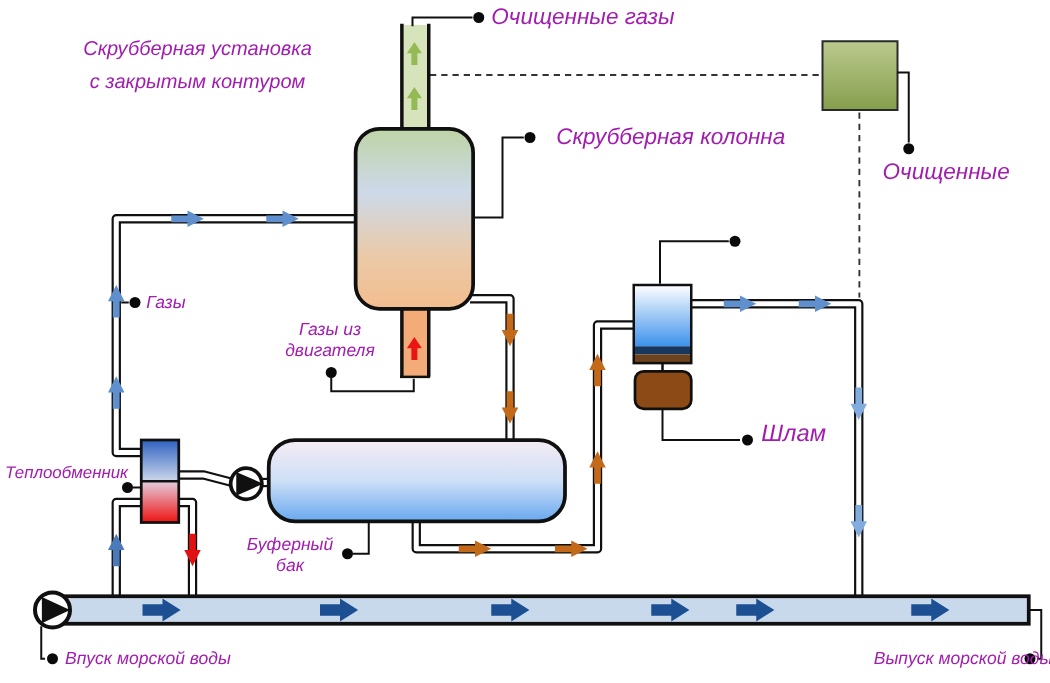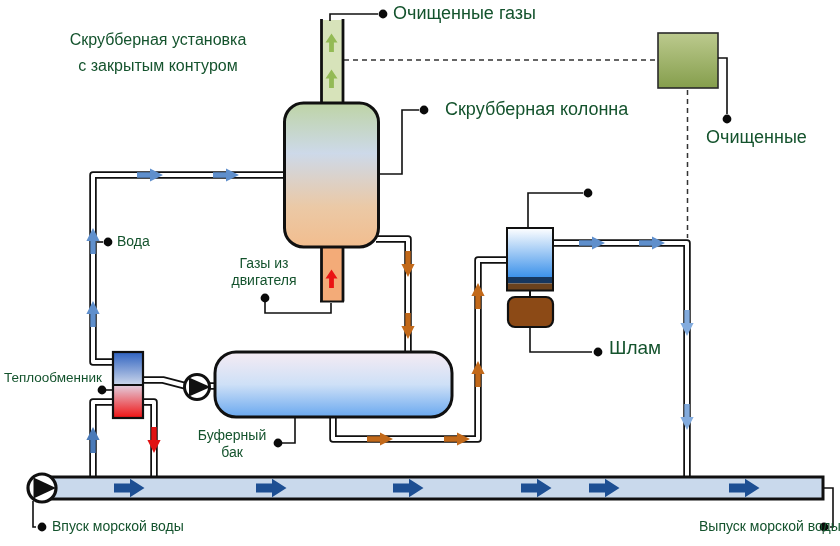--- a/index.html
+++ b/index.html
@@ -1,21 +1,21 @@
 <!DOCTYPE html>
 <html><head>
 <meta charset="utf-8">
 <style>
   html,body{margin:0;padding:0;background:#ffffff;}
   .stage{
     position:relative;width:840px;height:546px;background:#ffffff;
     font-family:"Liberation Sans", sans-serif;color:#0a0a0a;overflow:hidden;
   }
   .stage svg{position:absolute;left:0;top:0;}
-  .lbl{position:absolute;white-space:nowrap;color:#14532d;}
+  .lbl{position:absolute;white-space:nowrap;color:#a21caf;font-style:italic;}
   .s14{font-size:14px;}
   .s13{font-size:13.5px;}
   .s18{font-size:18px;}
   .s19{font-size:16px;line-height:26px;}
   .s21{font-size:19px;}
   .center{text-align:center;white-space:normal;}
   .lh17{line-height:17px;}
   .lh16{line-height:16px;}
 </style>
 </head>
@@ -205,21 +205,21 @@
 </svg>
 
 <div class="lbl s19 center" style="left:36px;top:27px;width:244px;">
   <div>Скрубберная установка</div>
   <div>с закрытым контуром</div>
 </div>
 
 <div class="lbl s18" style="left:393px;top:3px;">Очищенные газы</div>
 <div class="lbl s18" style="left:412px;top:99px;margin-left:33px;">Скрубберная колонна</div>
 <div class="lbl s18" style="left:706px;top:127px;">Очищенные</div>
-<div class="lbl s14" style="left:117px;top:233px;">Вода</div>
+<div class="lbl s14" style="left:117px;top:233px;">Газы</div>
 
 <div class="lbl s14 center lh17" style="left:214px;top:255px;width:100px;">
   <div>Газы из</div>
   <div>двигателя</div>
 </div>
 
 
 <div class="lbl s21" style="left:609px;top:337px;">Шлам</div>
 <div class="lbl s13" style="left:4px;top:370px;">Теплообменник</div>
 

